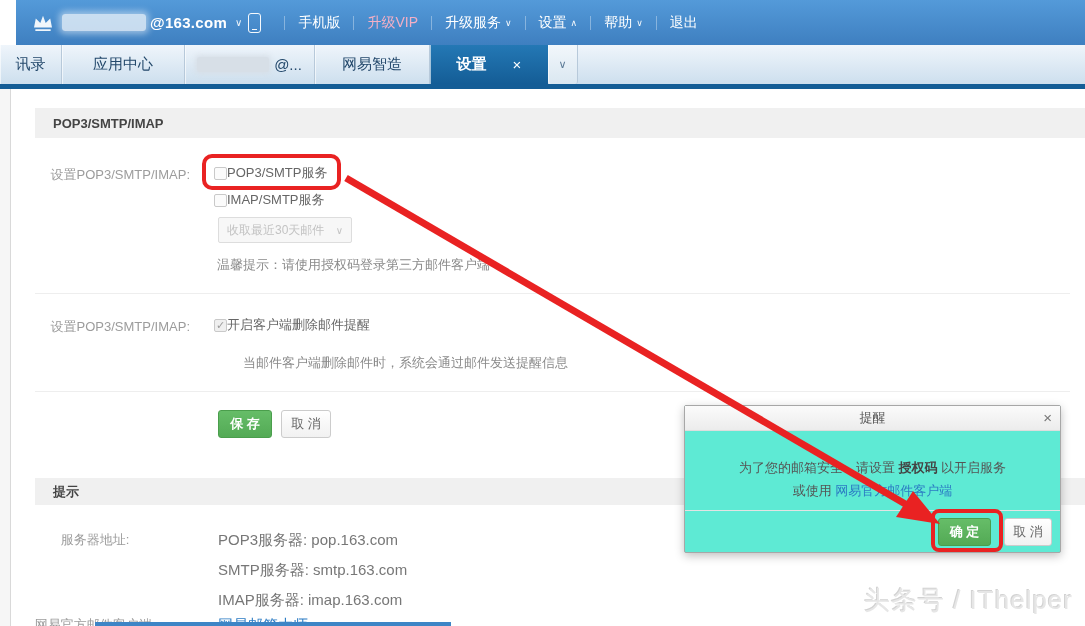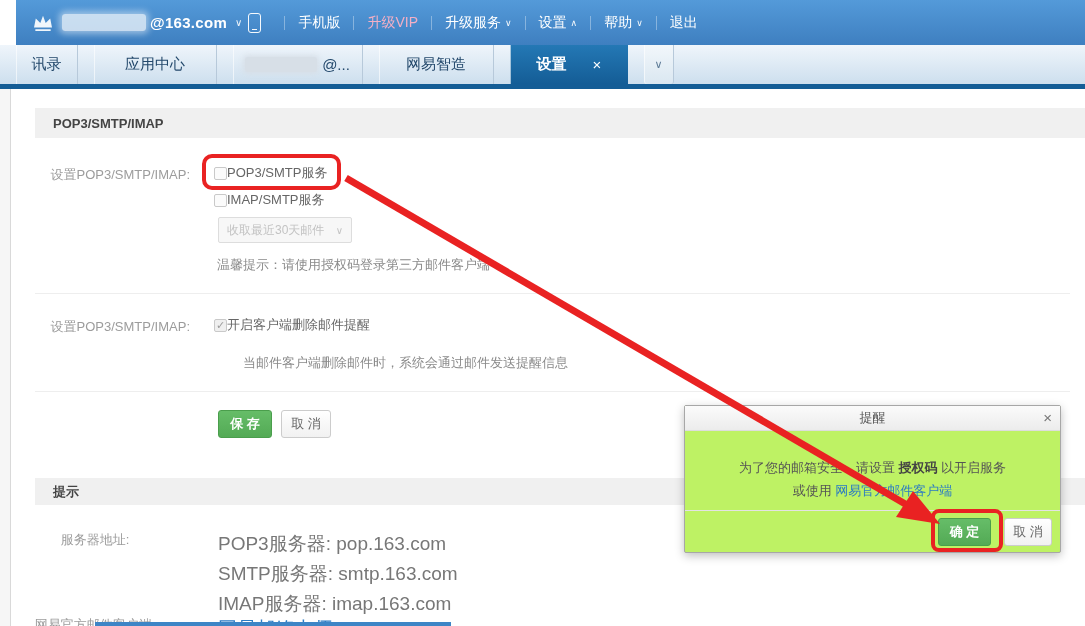--- a/index.html
+++ b/index.html
@@ -19,21 +19,21 @@
   .phone:after { content:""; position:absolute; left:3px; right:3px; bottom:1.5px; height:1.5px; background:rgba(255,255,255,.95); }
   .nav-sep { width:1px; height:14px; background:rgba(255,255,255,.35); margin:0 13px; }
   .nav-item { font-size:14px; color:#fff; cursor:pointer; display:flex; align-items:center; gap:4px; white-space:nowrap; }
   .nav-item .c { font-size:9px; opacity:.95; }
   .nav-item.vip { color:#f3afc5; }
 
   
   .tabbar { position:absolute; left:0; top:45px; width:1085px; height:39px;
     background:linear-gradient(#eff5fb,#cddfee); display:flex; align-items:stretch; }
   .tab { display:flex; align-items:center; justify-content:center; font-size:15px; color:#23486b;
-    border-right:1px solid #b7c9da; box-shadow:inset 1px 0 0 rgba(255,255,255,.6); cursor:pointer; white-space:nowrap;margin-left:16px; }
+    border-right:1px solid #b7c9da; box-shadow:inset 1px 0 0 rgba(255,255,255,.6); cursor:pointer; white-space:nowrap; }
   .tab-blur { width:72px; height:15px; background:#d7dfe7; border-radius:3px; margin-right:5px;
     box-shadow:0 0 5px 2px rgba(215,223,231,.9); }
   .tab.active { background:linear-gradient(#2478b5,#145d96); color:#fff; font-weight:bold; border-right:none; }
   .tab.active .tab-close { color:#fff; font-weight:normal; margin-left:26px; font-size:15px; cursor:pointer; }
   .tab.overflow { width:30px; font-size:11px; color:#5c7a96; background:linear-gradient(#f2f7fb,#dae7f1); border-radius:0 0 3px 3px; }
   .tab-indicator { position:absolute; left:0; top:84px; width:1085px; height:5px; background:#145d96; }
 
   
   .gutter { position:absolute; left:0; top:89px; width:10px; height:537px; background:#f6f6f6; }
   .gutter-line { position:absolute; left:10px; top:89px; width:1px; height:537px; background:#d9d9d9; }
@@ -52,27 +52,27 @@
   .hint { position:absolute; font-size:13px; color:#8a8a8a; }
   .divider { position:absolute; left:35px; width:1035px; height:1px; background:#eeeeee; }
 
   .btn { display:inline-flex; align-items:center; justify-content:center; border-radius:3px; font-size:13px; cursor:pointer; }
   .btn-green { background:linear-gradient(#66bd68,#53aa55); border:1px solid #4a9e4c; color:#fff; font-weight:bold; }
   .btn-plain { background:linear-gradient(#ffffff,#f1f1f1); border:1px solid #ccc; color:#666; }
 
   .save-btn { position:absolute; left:218px; top:410px; width:54px; height:28px; }
   .cancel-btn { position:absolute; left:281px; top:410px; width:50px; height:28px; }
 
-  .server-row { position:absolute; left:218px; font-size:19px; color:#777; }
+  .server-row { position:absolute; left:218px; font-size:15px; color:#777; }
   .tips-label { position:absolute; left:0; width:190px; text-align:center; font-size:13px; color:#9c9c9c; }
   .client-link { color:#2b7bc3; }
   .bottom-strip { position:absolute; left:95px; top:622px; width:356px; height:4px; background:#3d85c6; }
 
   
-  .dialog { position:absolute; left:684px; top:405px; width:377px; height:148px; background:#bef264;
+  .dialog { position:absolute; left:684px; top:405px; width:377px; height:148px; background:#5eead4;
     border:1px solid #a7a7a7; border-radius:2px; box-shadow:0 3px 10px rgba(0,0,0,.25); z-index:50; }
   .dialog-title { height:25px; background:linear-gradient(#fbfbfb,#ececec); border-bottom:1px solid #ddd;
     display:flex; align-items:center; justify-content:center; font-size:13px; color:#555; position:relative; }
   .dialog-close { position:absolute; right:8px; top:3px; font-size:15px; color:#777; cursor:pointer; }
   .dialog-body { padding-top:25px; text-align:center; font-size:13px; color:#555; line-height:23px; }
   .dialog-body b { color:#444;margin-top:43px; }
   .dialog-link { color:#2b7bc3; cursor:pointer; }
   .dialog-footer { position:absolute; left:0; right:0; bottom:0; height:42px; border-top:1px solid #e3e3e3;
     display:flex; align-items:center; justify-content:flex-end; padding-right:8px; gap:13px; }
   .ok-btn { width:53px; height:28px; }
@@ -223,14 +223,15 @@
     </div>
   </div>
 
   <div class="red-rect red-rect-1"></div>
   <div class="red-rect red-rect-2"></div>
   <svg class="arrow-svg" width="1085" height="626" viewBox="0 0 1085 626">
     <line x1="346" y1="178" x2="907" y2="505" stroke="#e92222" stroke-width="7"></line>
     <polygon points="940,524 896,517 913,491" fill="#e92222"></polygon>
   </svg>
 
+  <div class="watermark">头条号 / IThelper</div>
 
 </div>
 
 </body></html>

